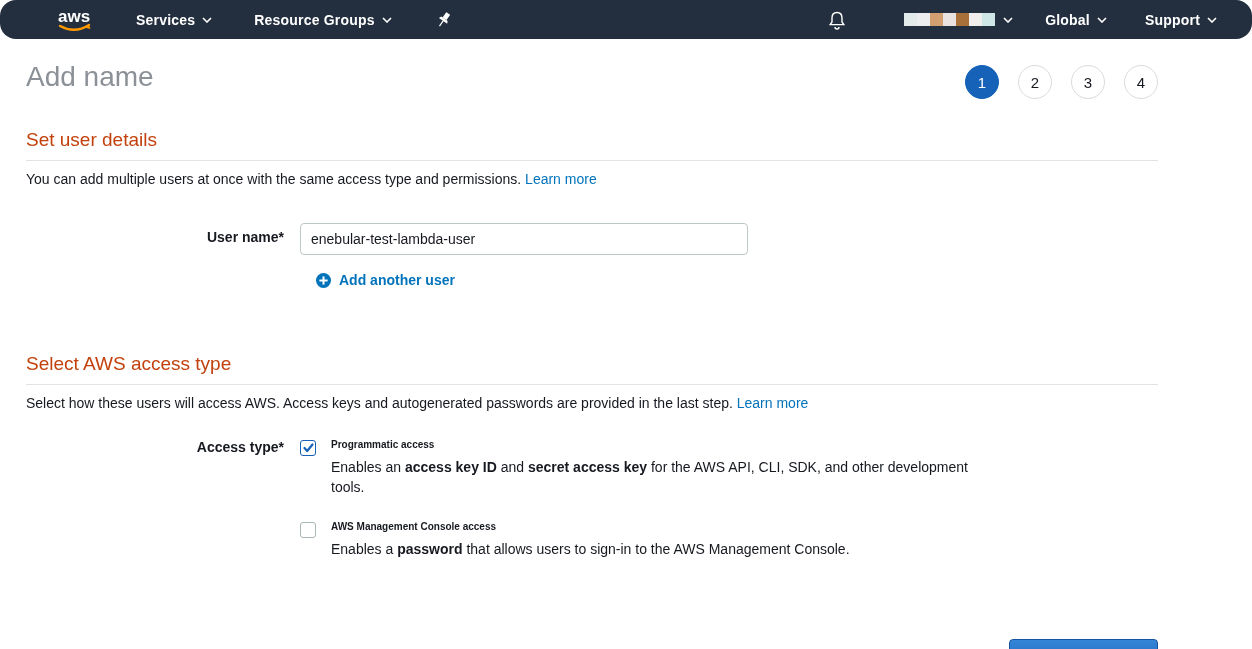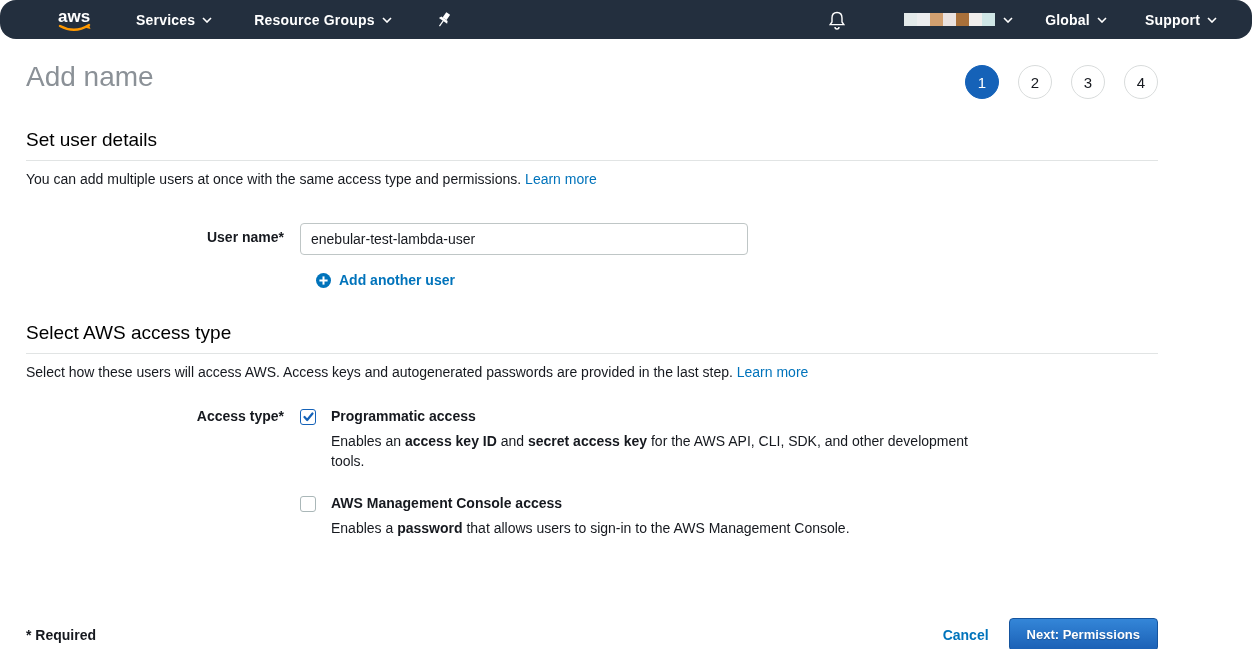--- a/index.html
+++ b/index.html
@@ -25,44 +25,44 @@
     padding: 22px 94px 0 26px; }
   .page-title { font-size: 28px; font-weight: 400; color: #8b9197; }
   .steps { display: flex; gap: 19px; margin-top: 4px; }
   .step { width: 34px; height: 34px; border-radius: 50%; background: #fff;
     border: 1px solid #d9dcdc; color: #16191f; font-size: 15px;
     display: flex; align-items: center; justify-content: center; cursor: default; }
   .step.active { background: #1562b8; border-color: #1562b8; color: #fff; }
 
   
   .content { padding: 0 94px 0 26px; }
-  .section-heading { font-size: 19px; font-weight: 400; color: #000000; }
+  .section-heading { font-size: 19px; font-weight: 400; color: #c2410c; }
   .rule { border: none; border-top: 1px solid #e1e4e4; margin: 9px 0 10px 0; }
   .section-desc { font-size: 14px; color: #16191f; }
   a.link { color: #0073bb; text-decoration: none; cursor: pointer; }
 
   .form-row { display: flex; align-items: flex-start; }
   .form-label { width: 274px; text-align: right; padding-right: 16px; font-size: 14px;
     font-weight: bold; color: #16191f; padding-top: 6px; }
   .username-row { margin-top: 36px; }
   .text-input { width: 448px; height: 32px; border: 1px solid #bfc6c6; border-radius: 4px;
     font-size: 14px; color: #16191f; padding: 0 10px;
     font-family: "Liberation Sans", "DejaVu Sans", sans-serif; }
   .add-another { display: flex; align-items: center; gap: 8px; margin: 17px 0 8px 290px;
     color: #0073bb; font-size: 14px; font-weight: bold; cursor: pointer; width: max-content; }
 
-  .section-gap { margin-top: 34px; }
+  .section-gap { margin-top: 65px; }
   .access-row { margin-top: 28px; }
   .options { display: flex; flex-direction: column; gap: 24px; }
   .option { display: flex; align-items: flex-start; gap: 15px; }
   .checkbox { width: 16px; height: 16px; border-radius: 3px; background: #fff;
     border: 1px solid #aab7b8; margin-top: 1px; cursor: pointer; flex: none;
     display: flex; align-items: center; justify-content: center; }
   .checkbox.checked { border-color: #1562b8; }
-  .option-title { font-size: 14px; font-weight: bold; color: #16191f; }
+  .option-title { font-size: 10px; font-weight: bold; color: #16191f; }
   .option-desc { font-size: 14px; color: #16191f; max-width: 645px; line-height: 20px;
     margin-top: 7px; }
   .option-desc b { font-weight: bold; }
 
   
   .footer { display: flex; align-items: center; justify-content: space-between;
     padding: 0 94px 0 26px; margin-top: 80px; }
   .required-note { font-size: 14px; font-weight: bold; color: #16191f; }
   .footer-actions { display: flex; align-items: center; gap: 20px; }
   .cancel-link { color: #0073bb; font-size: 14px; font-weight: bold; cursor: pointer; }

